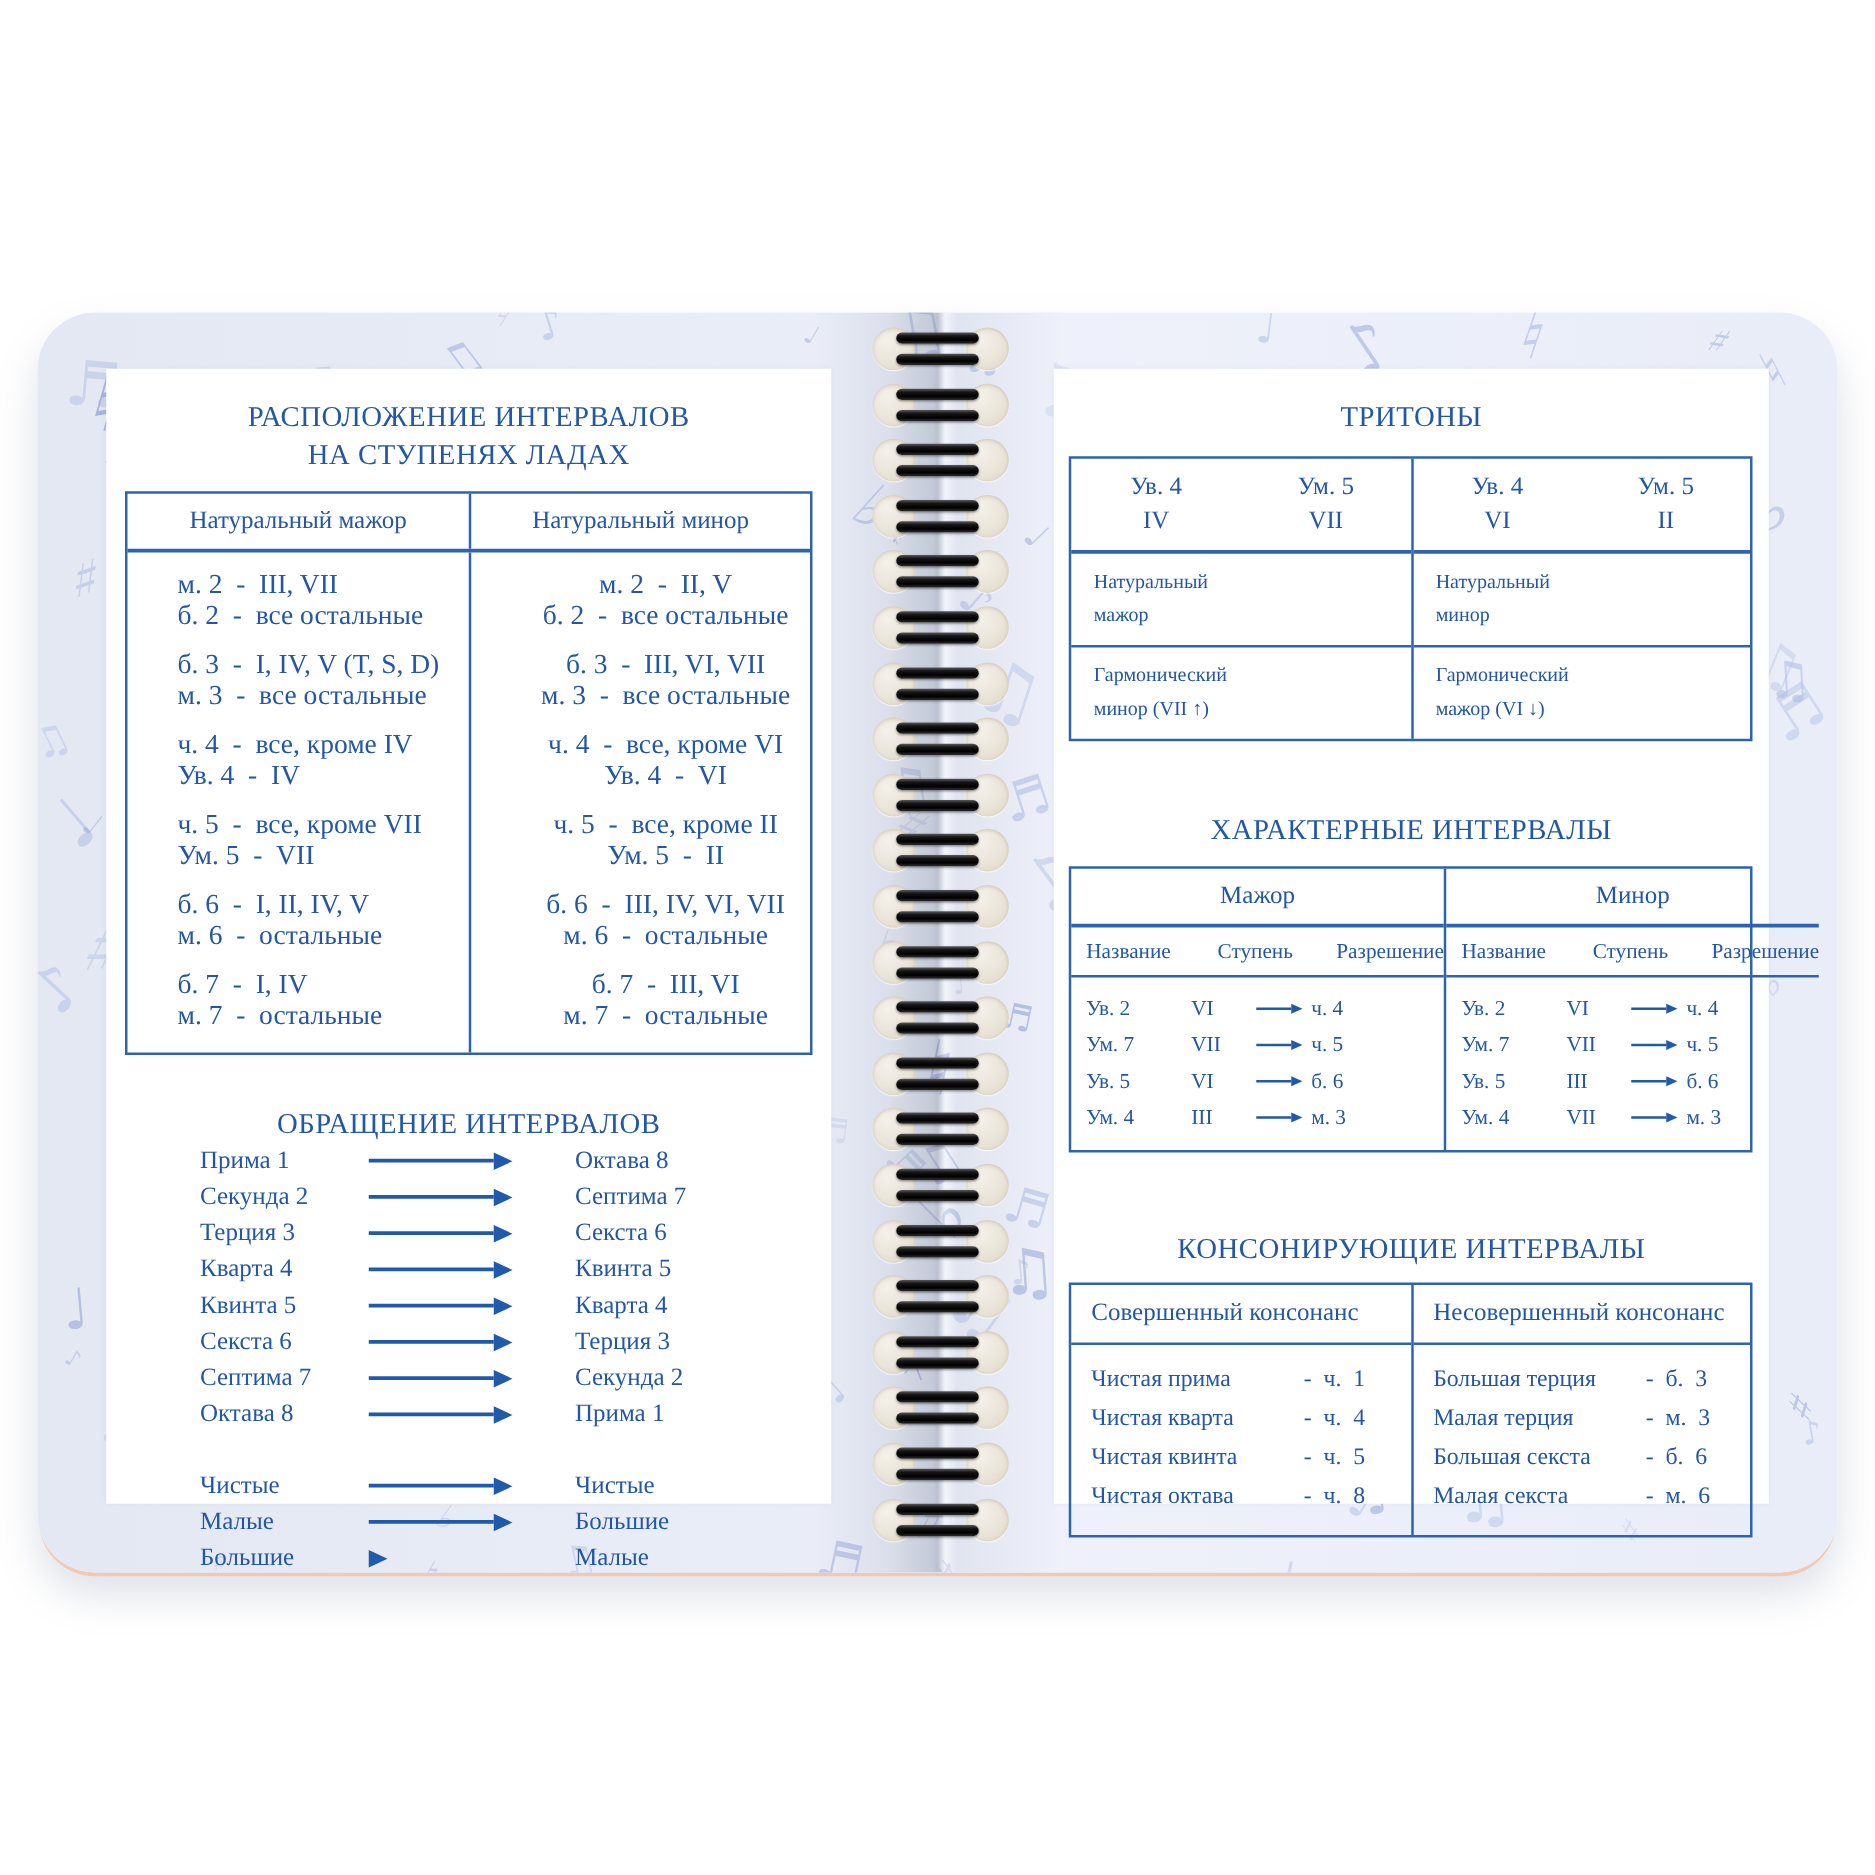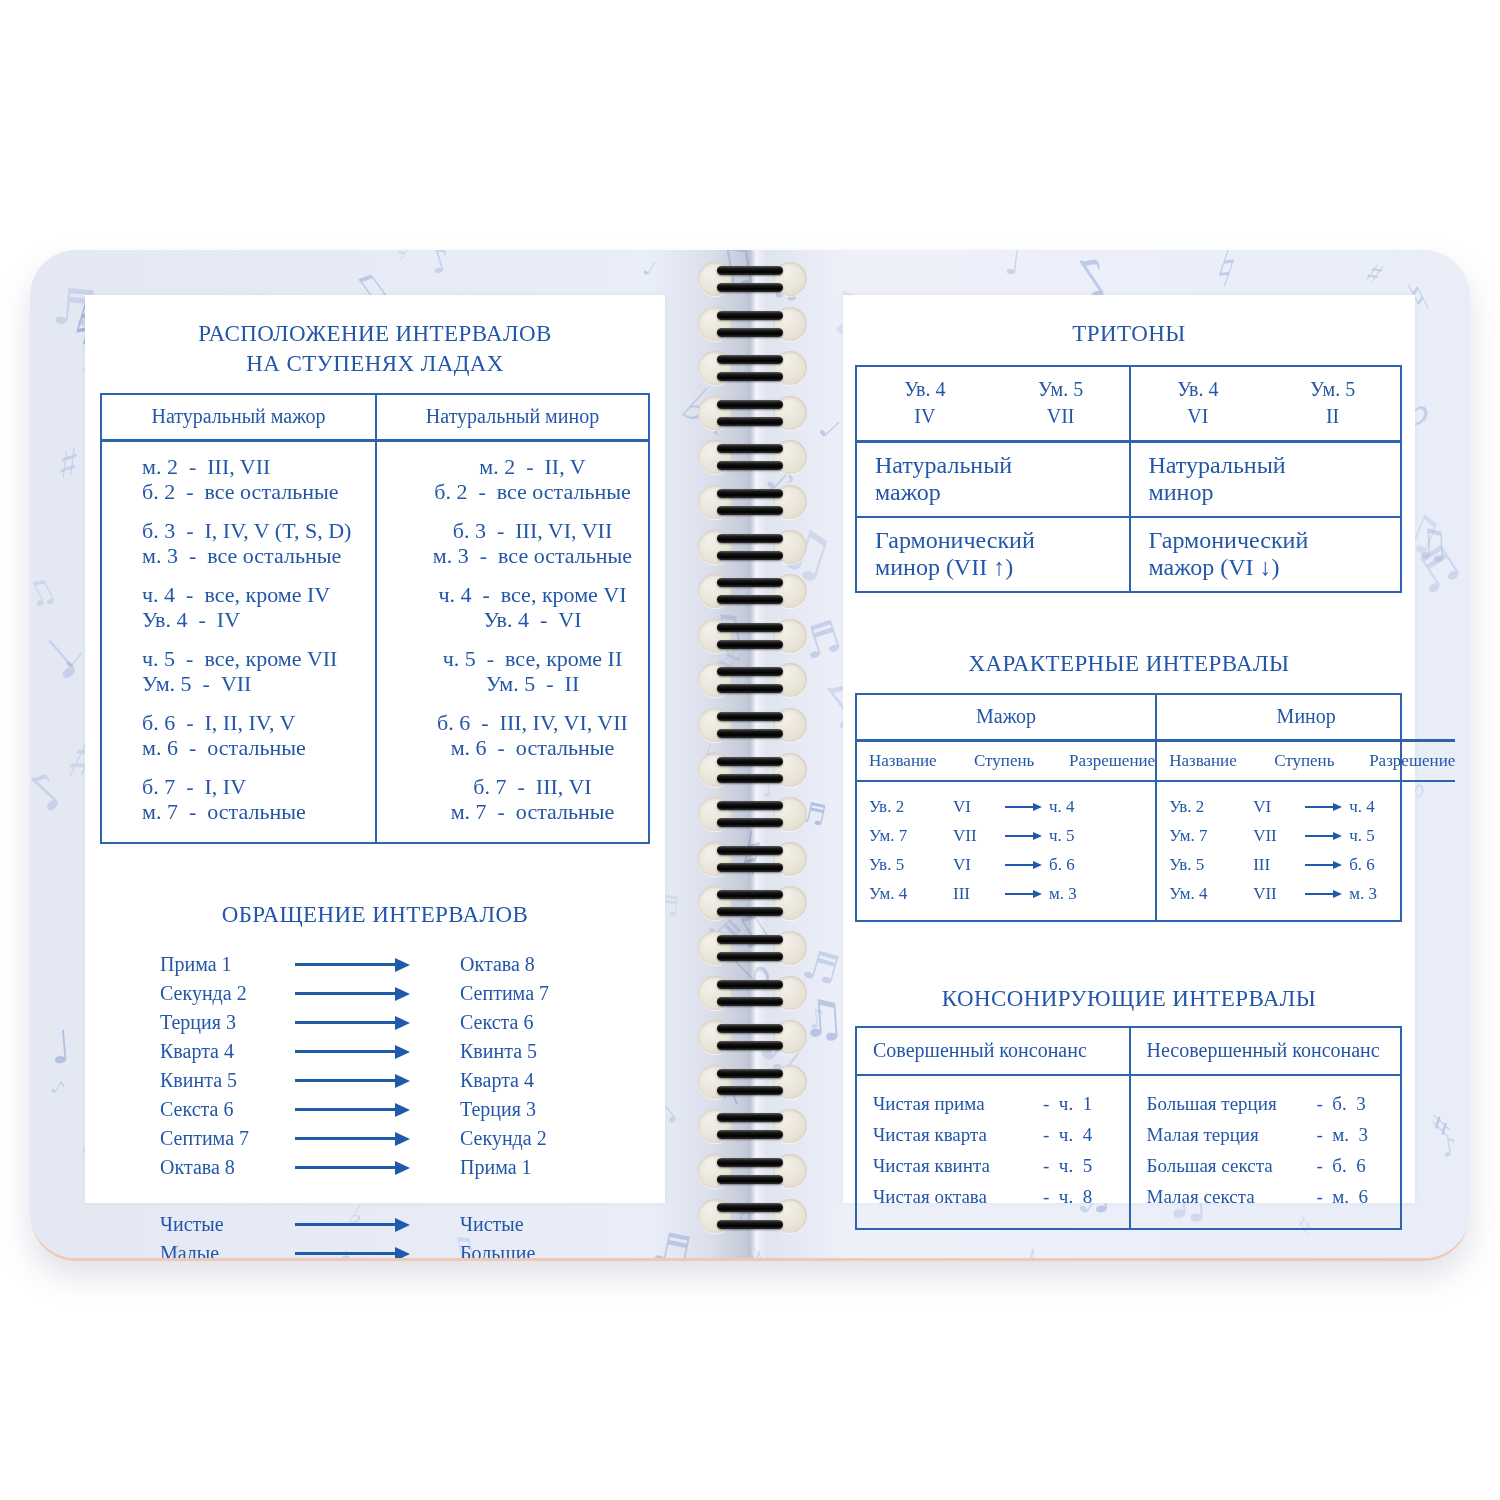--- a/index.html
+++ b/index.html
@@ -73,36 +73,36 @@
   .mt-head { display:grid; grid-template-columns:1fr 1fr; border-bottom:3px solid #2e63ae; }
   .mt-head .mt-hcell { text-align:center; font-size:20px; padding:10px 0 11px; }
   .mt-head .mt-hcell + .mt-hcell { border-left:2px solid #2e63ae; }
   .mt-body { display:grid; grid-template-columns:1fr 1fr; }
   .mt-col { padding:12px 0 4px 40px; }
   .mt-col + .mt-col { border-left:2px solid #2e63ae;text-align:center; }
   .mt-group { margin-bottom:14px; }
   .mt-line { font-size:22px; line-height:25px; white-space:pre; }
 
   
-  .inv-title { margin-top:56px; }
-  .inv-list { margin-top:20px; padding-left:75px; }
+  .inv-title { margin-top:40px; }
+  .inv-list { padding-left:75px; }
   .inv-list.quality { margin-top:28px; }
   .inv-row { display:grid; grid-template-columns:135px 165px auto; align-items:center; height:29px; font-size:20px; }
   .arrow { display:inline-flex; align-items:center; }
   .arrow .shaft { display:inline-block; width:100px; height:3px; background:#2159ab; }
   .arrow .tip { display:inline-block; width:0; height:0; border-left:15px solid #2159ab; border-top:7px solid transparent; border-bottom:7px solid transparent; }
   .arrow.small .shaft { width:28px; height:2px; }
   .arrow.small .tip { border-left:9px solid #2159ab; border-top:4px solid transparent; border-bottom:4px solid transparent; }
 
   
   .tri-table { margin:16px 13px 0 12px; border:2px solid #2e63ae; display:grid; grid-template-columns:1fr 1fr; }
   .tri-col + .tri-col { border-left:2px solid #2e63ae; }
   .tri-head { display:grid; grid-template-columns:1fr 1fr; border-bottom:3px solid #2e63ae; padding:9px 0 10px; }
   .tri-sub { text-align:center; font-size:20px; line-height:27px; }
-  .tri-cell { border-bottom:2px solid #2e63ae; padding:9px 0 10px 18px; font-size:24px; line-height:27px; white-space:pre-line; }
+  .tri-cell { border-bottom:2px solid #2e63ae; padding:9px 0 10px 18px; font-size:16px; line-height:27px; white-space:pre-line; }
   .tri-col .tri-cell:last-child { border-bottom:none; }
 
   
   .ci-title { margin-top:56px; }
   .ci-table { margin:14px 13px 0 12px; border:2px solid #2e63ae; display:grid; grid-template-columns:1fr 1fr; }
   .ci-col + .ci-col { border-left:2px solid #2e63ae; }
   .ci-mode { text-align:center; font-size:20px; padding:10px 0 11px; border-bottom:3px solid #2e63ae; }
   .ci-sub { display:grid; grid-template-columns:105px 95px auto; padding:9px 0 9px 12px; font-size:17px; border-bottom:2px solid #2e63ae; }
   .ci-body { padding:10px 0 12px; }
   .ci-row { display:grid; grid-template-columns:84px 52px 44px auto; align-items:center; height:29px; padding-left:12px; font-size:17px; }

